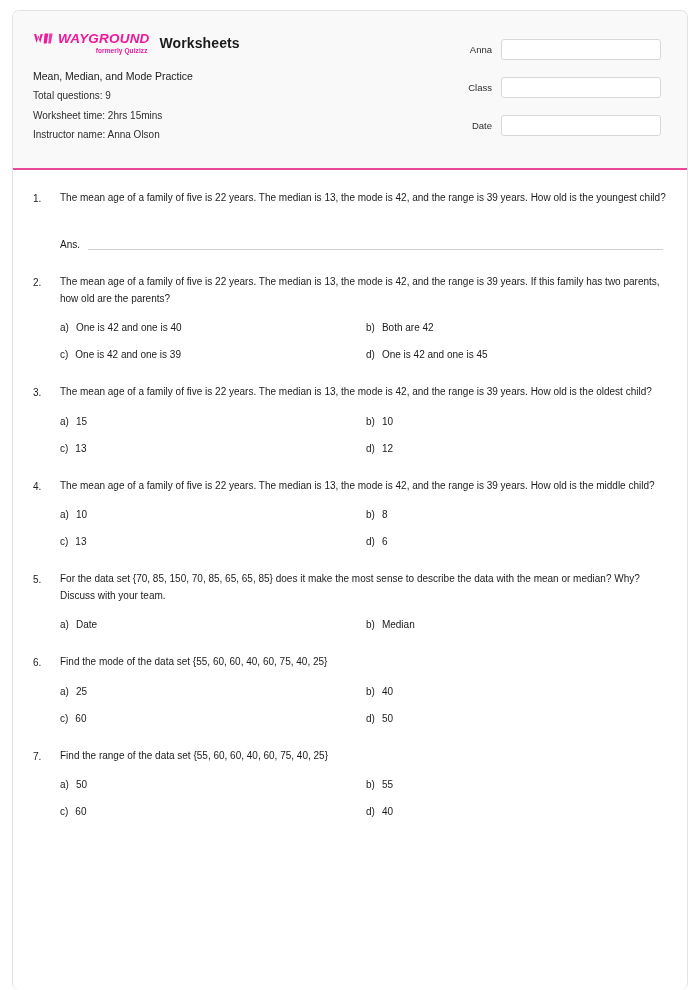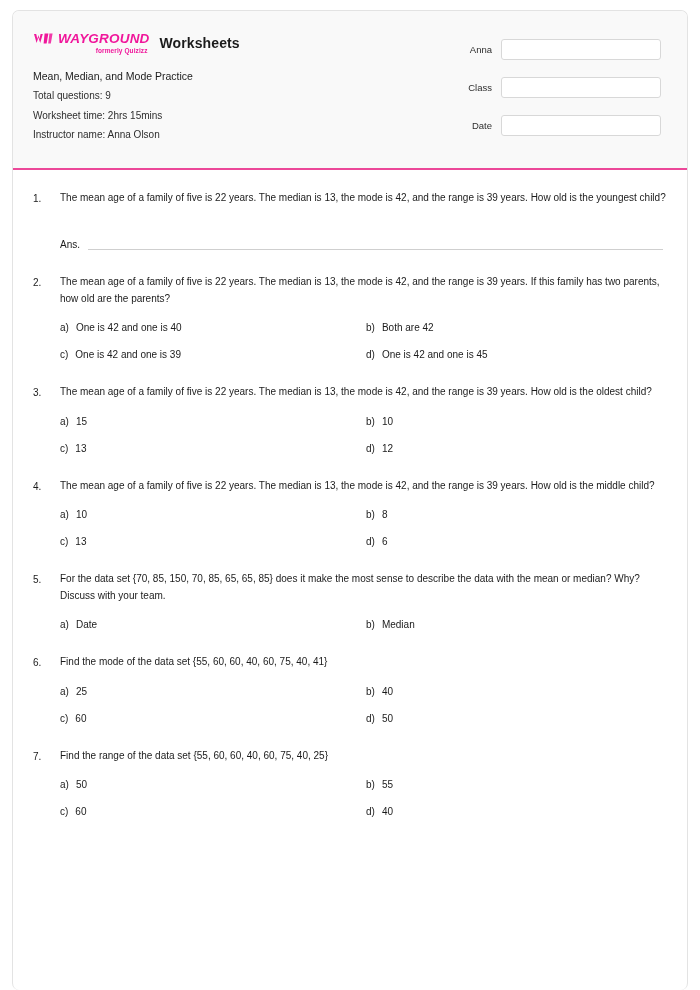--- a/index.html
+++ b/index.html
@@ -321,21 +321,21 @@
               <div class="option">
                 <span class="opt-letter">b)</span>
                 <span class="opt-text">Median</span>
               </div>
             </div>
           </div>
         </div>
         <div class="question">
           <div class="q-num">6.</div>
           <div class="q-body">
-            <div class="q-text">Find the mode of the data set {55, 60, 60, 40, 60, 75, 40, 41}</div>
+            <div class="q-text">Find the mode of the data set {55, 60, 60, 40, 60, 75, 40, 25}</div>
             <div class="options">
               <div class="option">
                 <span class="opt-letter">a)</span>
                 <span class="opt-text">25</span>
               </div>
               <div class="option">
                 <span class="opt-letter">b)</span>
                 <span class="opt-text">40</span>
               </div>
               <div class="option">

